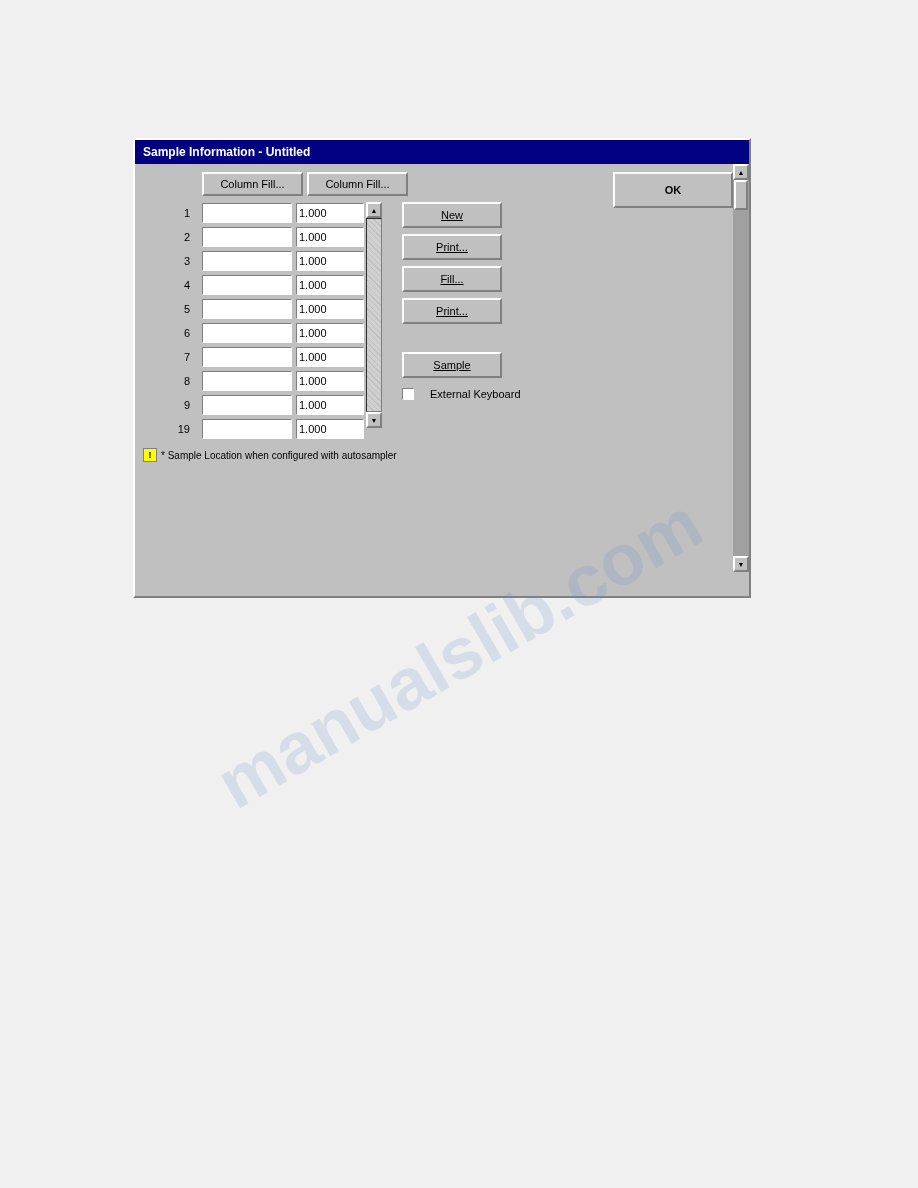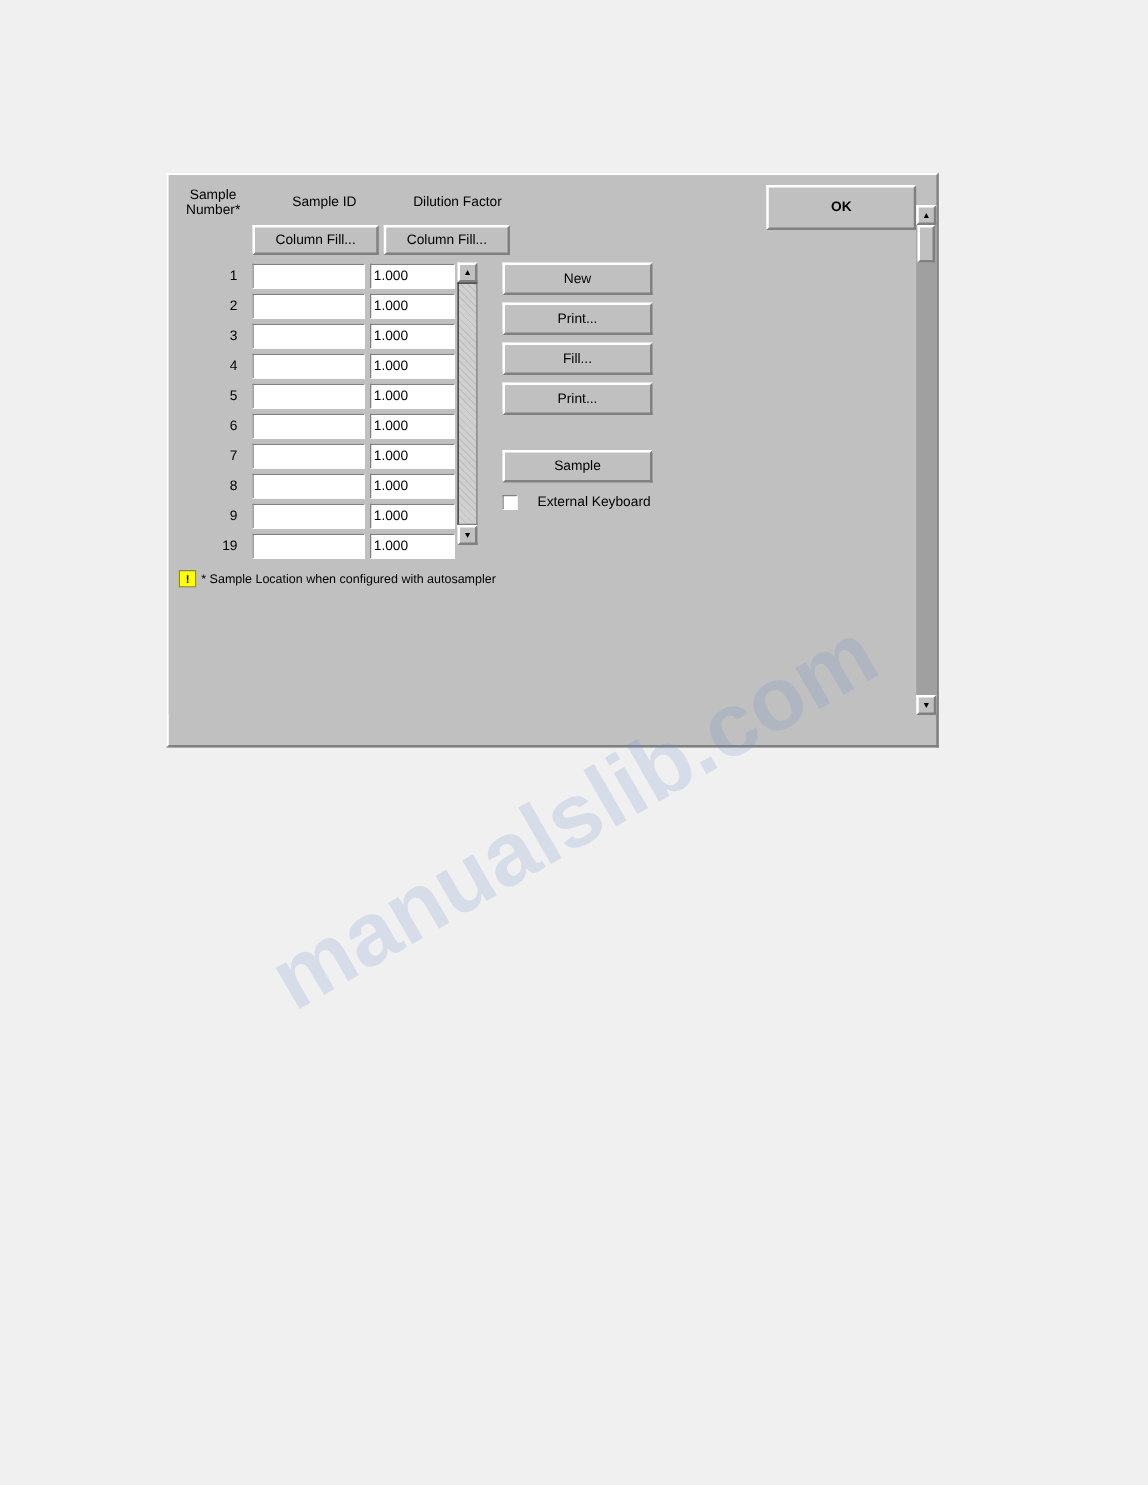--- a/index.html
+++ b/index.html
@@ -116,23 +116,24 @@
       font-family: Arial, sans-serif;
     }
 
     .btn-column-fill {
       width: 101px;
       height: 24px;
       font-size: 11px;
     }
 
     .btn-right {
-      width: 120px;
+      width: 100px;
       height: 26px;
       font-size: 11px;
+      text-decoration: underline;
     }
 
     
     .data-area {
       display: flex;
       align-items: flex-start;
     }
 
     .rows-container {
       display: flex;
@@ -330,32 +331,30 @@
       margin: 0 1px;
     }
   </style>
 </head>
 <body>
 
 <div class="page-bg">
 
   <div class="outer-window">
 
+    <div class="title-bar">
+      <span>Sample Information - Untitled</span>
+    </div>
 
     <div class="dialog-body" style="position:relative; height: calc(100% - 24px);">
 
       <div class="ok-area">
         <button class="win-btn btn-ok">OK</button>
       </div>
 
-      <div class="headers-row">
-        <div class="col-sample-number" style="font-size:11px;">Sample Number*</div>
-        <div class="col-sample-id" style="font-size:11px;">Sample ID</div>
-        <div class="col-dilution-factor" style="font-size:11px;">Dilution Factor</div>
-      </div>
 
       <div class="fill-row">
         <div class="fill-row-spacer"></div>
         <button class="win-btn btn-column-fill" style="margin-left:4px;">Column Fill...</button>
         <button class="win-btn btn-column-fill" style="margin-left:4px;">Column Fill...</button>
       </div>
 
       <div class="data-area">
         <div class="rows-container">
 

